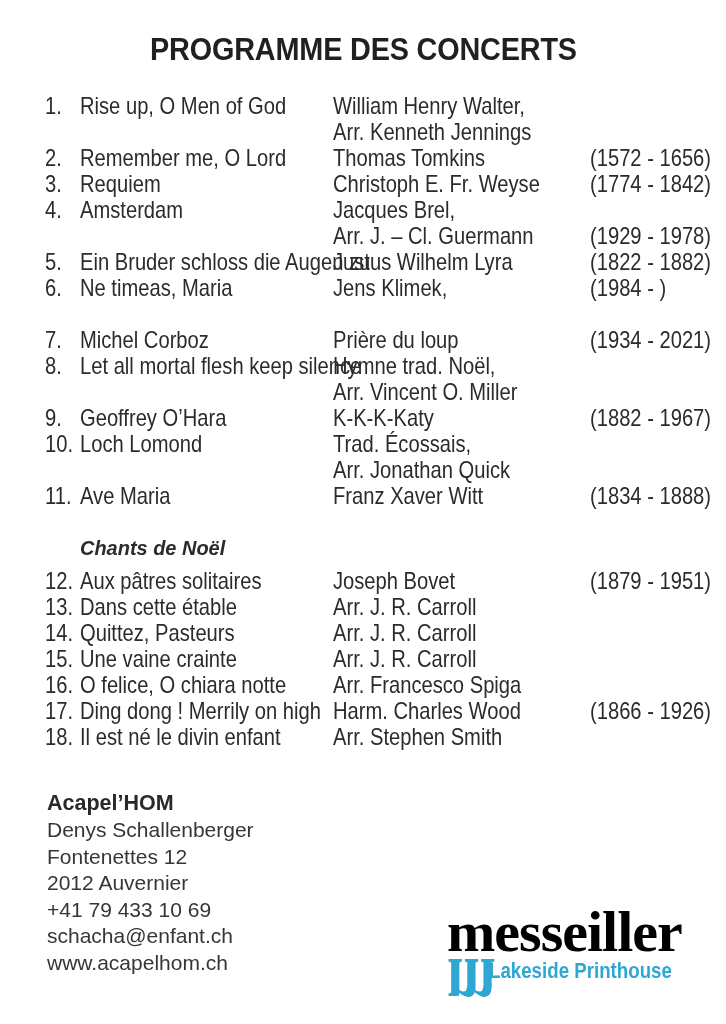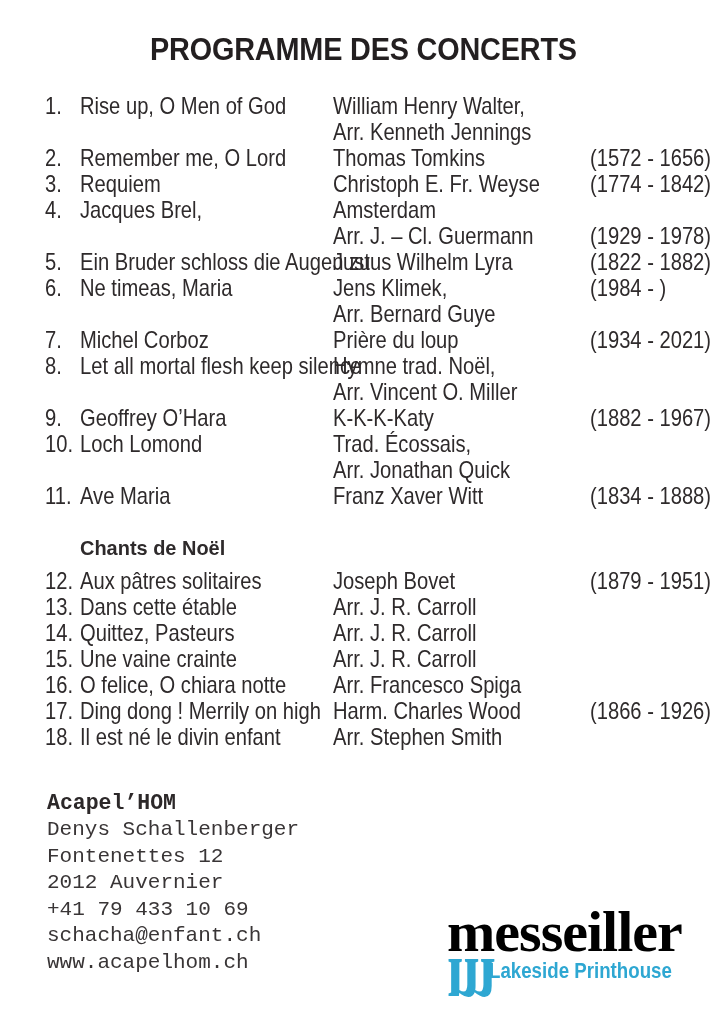--- a/index.html
+++ b/index.html
@@ -26,27 +26,27 @@
   }
   .cell{overflow:visible;}
   .cx{
     display:inline-block;transform:scaleX(.84);transform-origin:0 50%;
     white-space:nowrap;line-height:26px;
   }
 
   
   .section-heading{
     margin:25px 0 0 80px;font-size:21px;line-height:28px;
-    font-weight:bold;color:#2e2a2b;
+    font-weight:bold;font-style:italic;color:#2e2a2b;
   }
   .section-heading .cx2{display:inline-block;transform:scaleX(.95);transform-origin:0 50%;white-space:nowrap;}
   .list2{margin-top:6px;}
 
   
-  .contact{margin:40px 0 0 47px;color:#393536;font-family:Liberation Mono, monospace;}
+  .contact{margin:40px 0 0 47px;color:#393536;}
   .contact-name{font-size:21.5px;line-height:27px;font-weight:bold;color:#2c2829;}
   .contact-line{font-size:21px;line-height:26.5px;}
 
   
   .logo{position:absolute;left:447px;top:906px;width:245px;height:110px;}
   .logo-word{
     position:absolute;left:0;top:0;
     font-family:"Liberation Serif",serif;font-weight:bold;
     font-size:58px;line-height:52px;letter-spacing:-1px;color:#000000;white-space:nowrap;
   }
@@ -89,22 +89,22 @@
         <div class="cell c-date"><span class="cx">(1572 - 1656)</span></div>
       </div>
       <div class="row">
         <div class="cell c-num"><span class="cx">3.</span></div>
         <div class="cell c-title"><span class="cx">Requiem</span></div>
         <div class="cell c-comp"><span class="cx">Christoph E. Fr. Weyse</span></div>
         <div class="cell c-date"><span class="cx">(1774 - 1842)</span></div>
       </div>
       <div class="row">
         <div class="cell c-num"><span class="cx">4.</span></div>
+        <div class="cell c-title"><span class="cx">Amsterdam</span></div>
         <div class="cell c-comp"><span class="cx">Jacques Brel,</span></div>
-        <div class="cell c-title"><span class="cx">Amsterdam</span></div>
         <div class="cell c-date"><span class="cx"></span></div>
       </div>
       <div class="row">
         <div class="cell c-num"><span class="cx"></span></div>
         <div class="cell c-title"><span class="cx"></span></div>
         <div class="cell c-comp"><span class="cx">Arr. J. – Cl. Guermann</span></div>
         <div class="cell c-date"><span class="cx">(1929 - 1978)</span></div>
       </div>
       <div class="row">
         <div class="cell c-num"><span class="cx">5.</span></div>
@@ -114,21 +114,20 @@
       </div>
       <div class="row">
         <div class="cell c-num"><span class="cx">6.</span></div>
         <div class="cell c-title"><span class="cx">Ne timeas, Maria</span></div>
         <div class="cell c-comp"><span class="cx">Jens Klimek,</span></div>
         <div class="cell c-date"><span class="cx">(1984 - )</span></div>
       </div>
       <div class="row">
         <div class="cell c-num"><span class="cx"></span></div>
         <div class="cell c-title"><span class="cx"></span></div>
-        <div class="cell c-comp"><span class="cx">Arr. Bernard Guye</span></div>
         <div class="cell c-date"><span class="cx"></span></div>
       </div>
       <div class="row">
         <div class="cell c-num"><span class="cx">7.</span></div>
         <div class="cell c-comp"><span class="cx">Michel Corboz</span></div>
         <div class="cell c-title"><span class="cx">Prière du loup</span></div>
         <div class="cell c-date"><span class="cx">(1934 - 2021)</span></div>
       </div>
       <div class="row">
         <div class="cell c-num"><span class="cx">8.</span></div>

